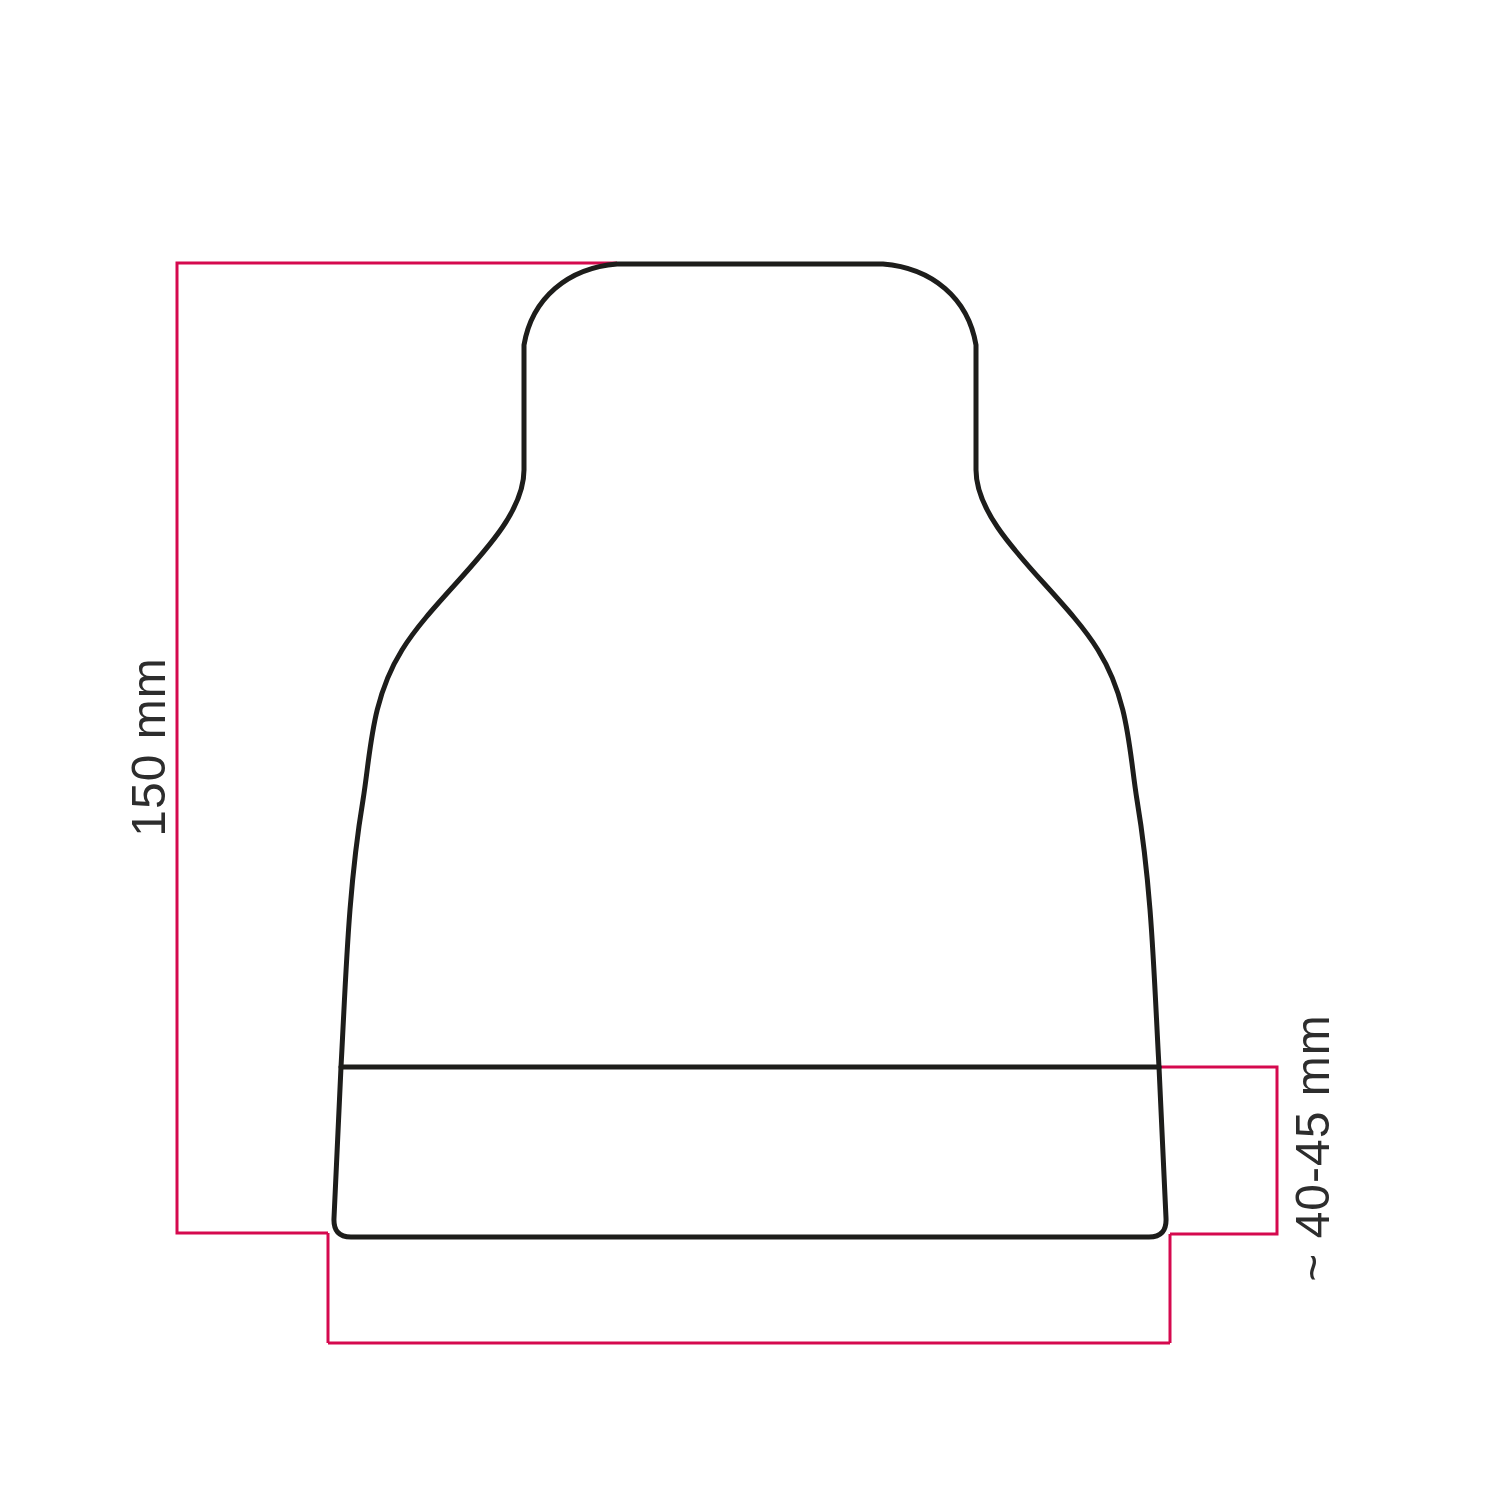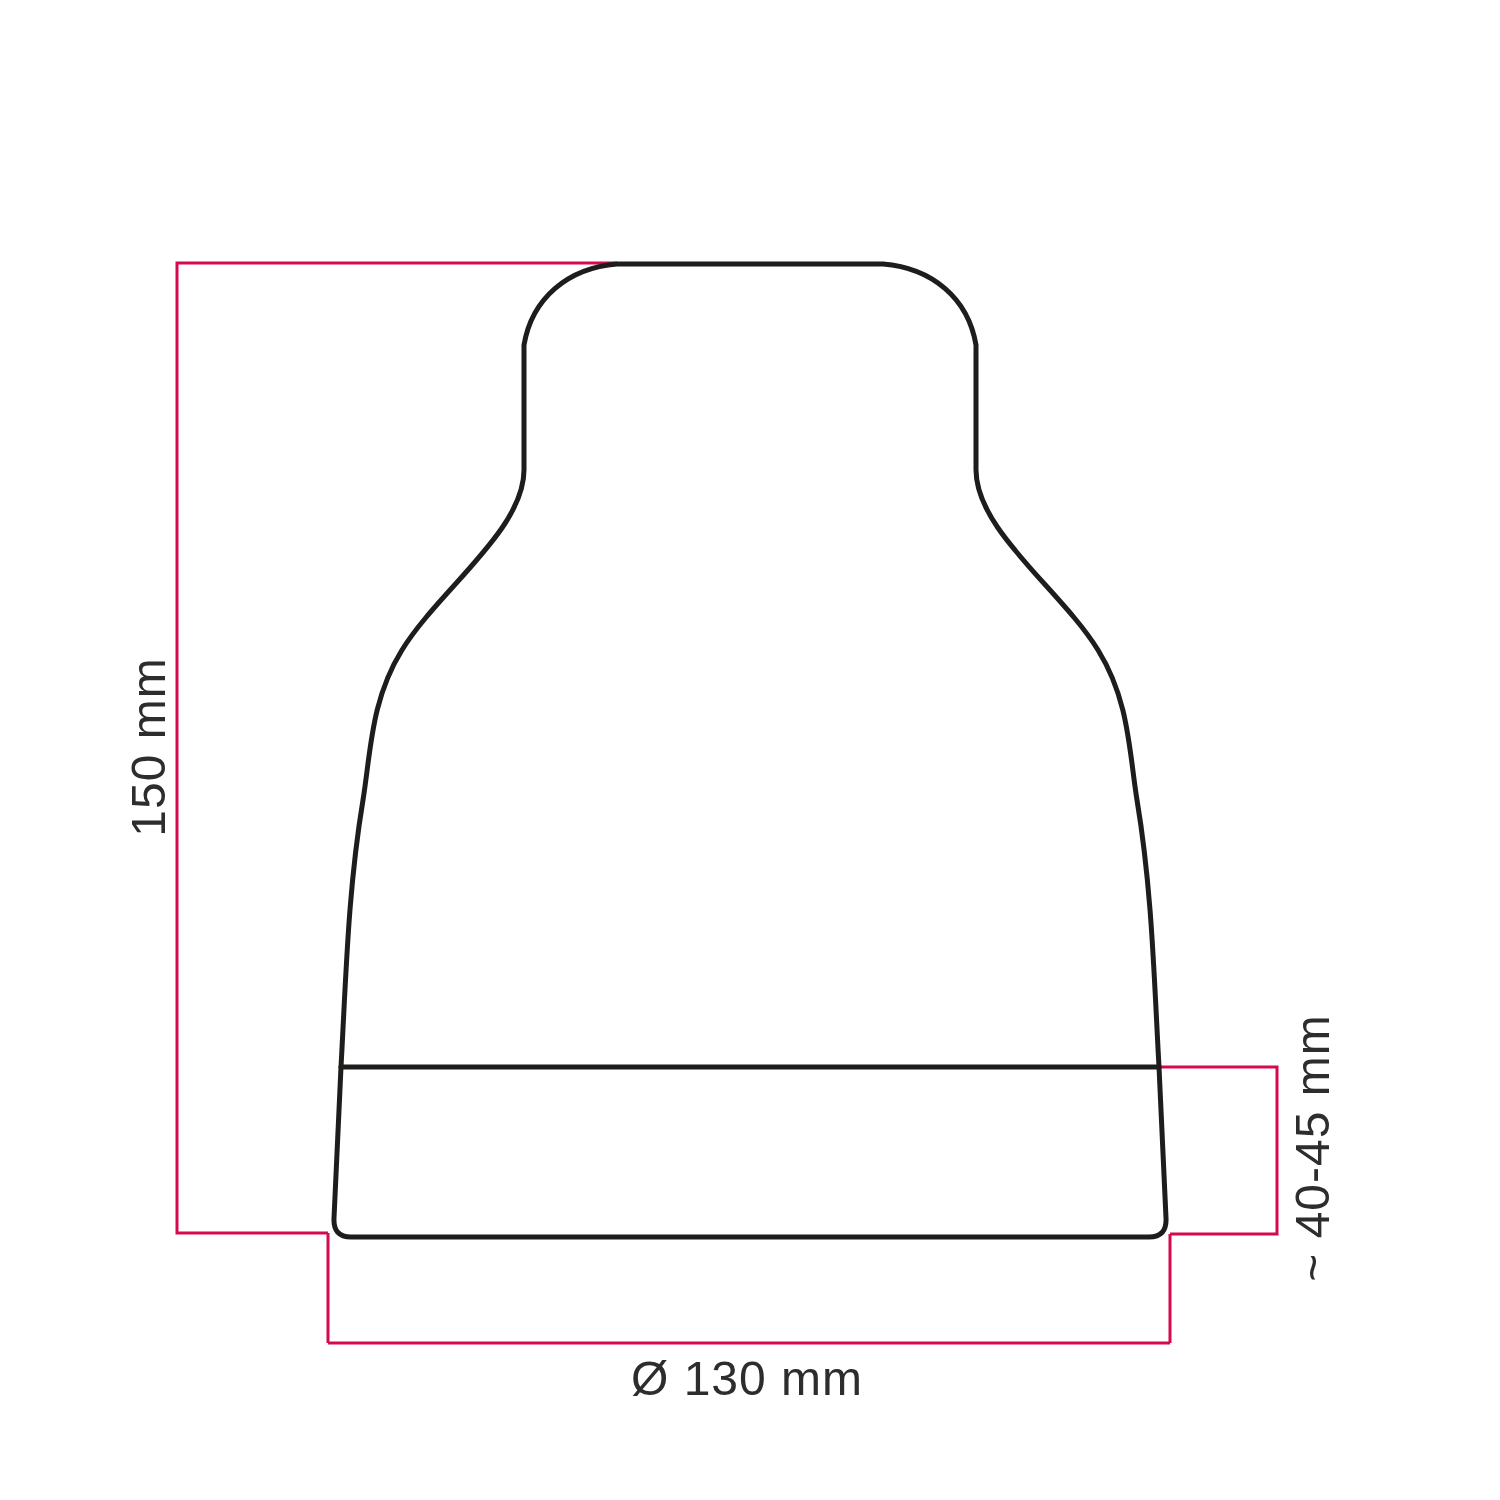--- a/index.html
+++ b/index.html
@@ -68,15 +68,14 @@
              C 968 298 932 268 883 264
              Z" fill="none" stroke="#1d1d1b" stroke-width="5" stroke-linejoin="round" stroke-linecap="round"></path>
 
     <line x1="341" y1="1067" x2="1159" y2="1067" stroke="#1d1d1b" stroke-width="5" stroke-linecap="round"></line>
   </svg>
 
   <div class="dim-label vertical" style="left:149px; top:747px;">150 mm</div>
 
   <div class="dim-label vertical" style="left:1313px; top:1148px;">~ 40-45 mm</div>
 
-  <div class="dim-label" style="left:747px; top:1379px;">Ø 130 mm</div>
 
 </div>
 
 </body></html>

